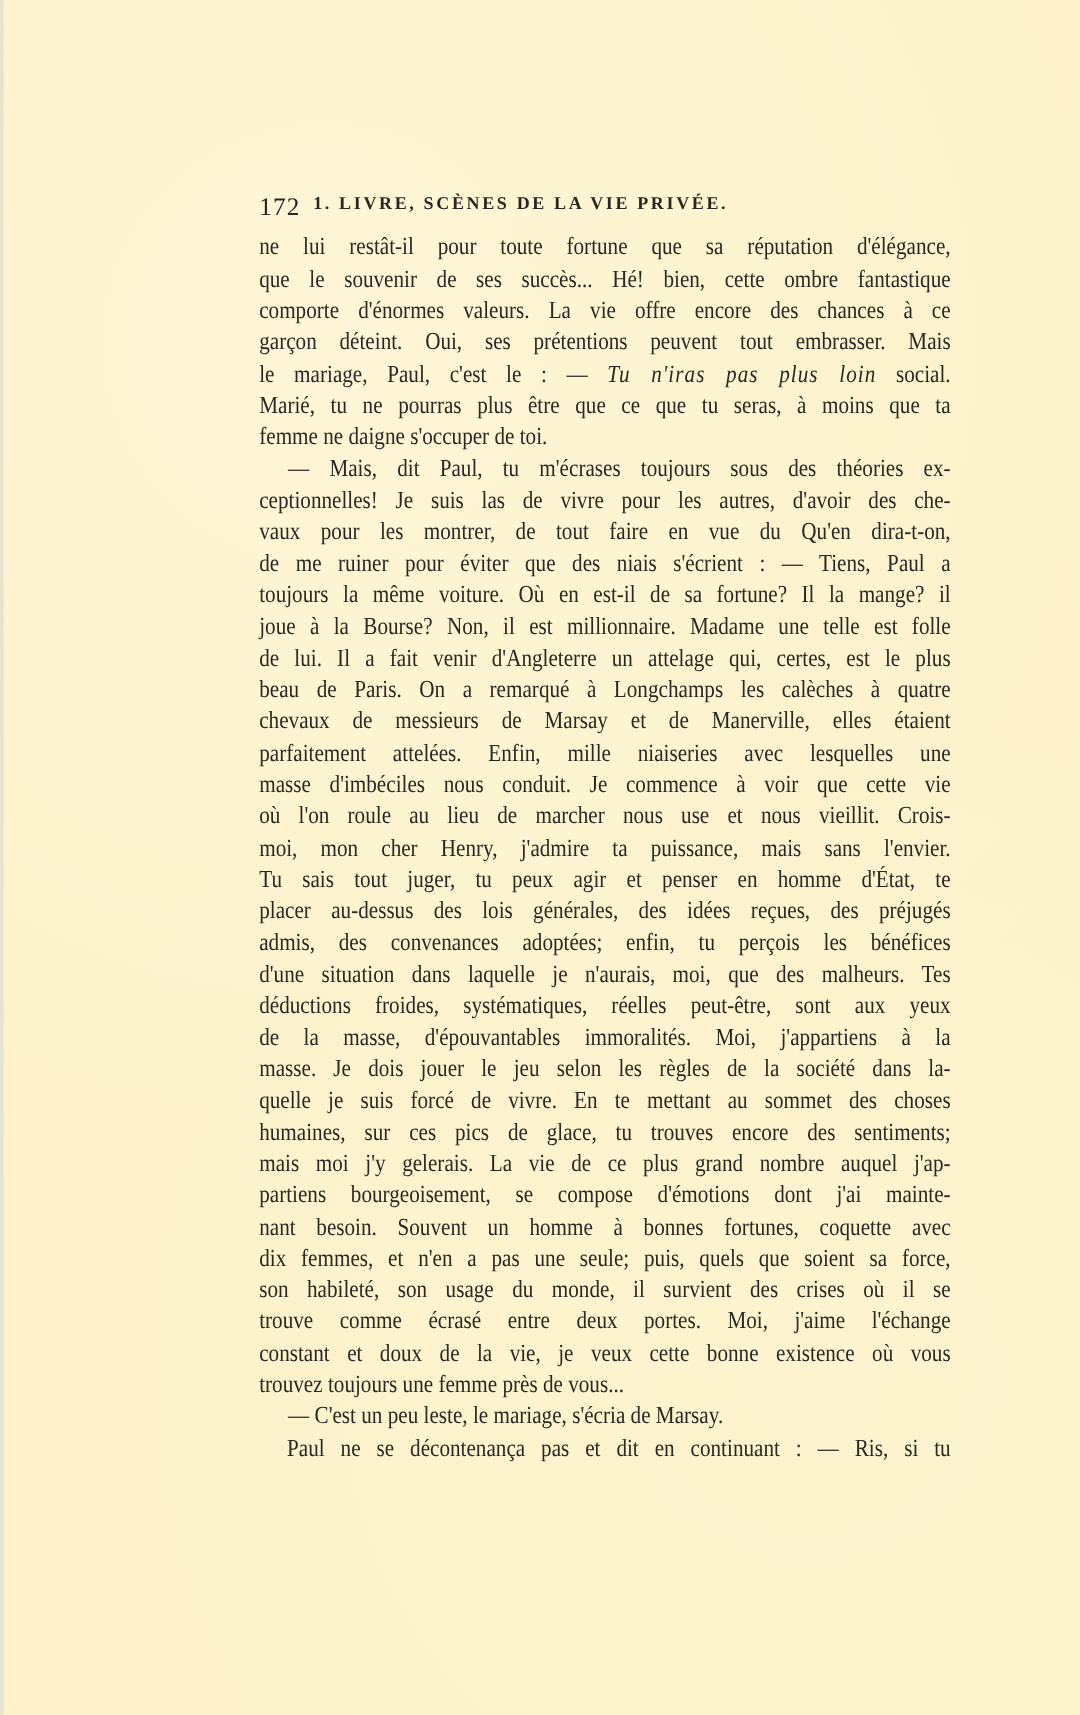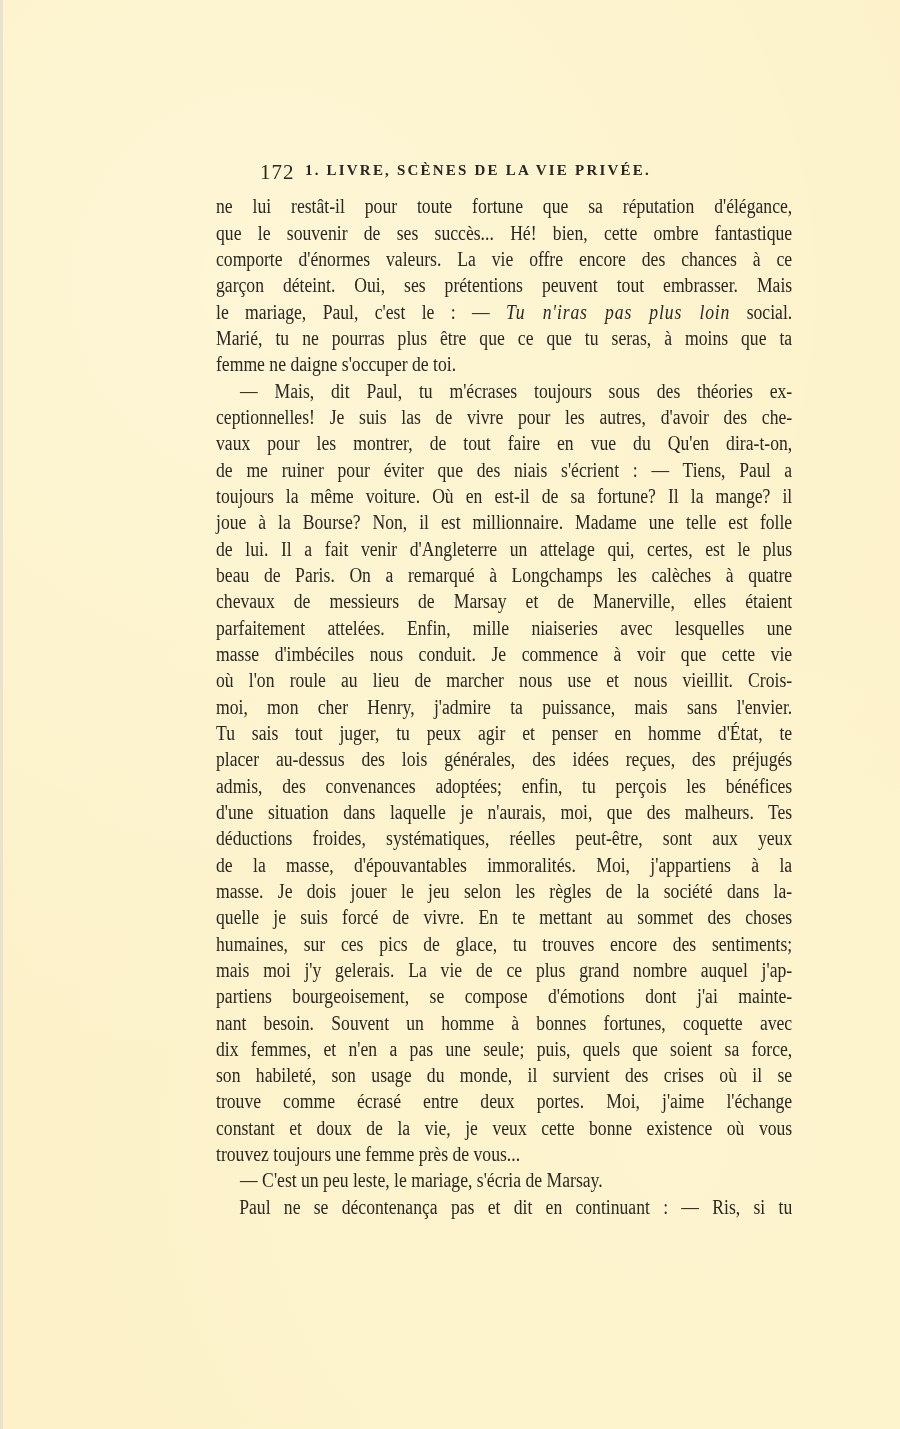--- a/index.html
+++ b/index.html
@@ -15,21 +15,20 @@
                       radial-gradient(circle at 75% 80%, rgba(255,248,215,0.5), rgba(252,241,200,0) 55%);
   }
   .left-edge {
     position: absolute; left: 0; top: 0; width: 3px; height: 1429px;
     background: #e9e2cf;
   }
   .header {
     position: absolute; top: 160px; left: 216px; width: 576px; height: 26px;
     font-family: "Liberation Serif", serif;
     color: #2a2622;
-    margin-left: 44px;
   }
   .page-number {
     position: absolute; left: 0; top: 0;
     font-size: 21px; letter-spacing: 1px;
   }
   .running-title {
     position: absolute; left: 45px; top: 2px;
     font-size: 15px; font-weight: bold; letter-spacing: 2.2px;
     font-variant: small-caps; text-transform: uppercase; text-align: center;
   }

